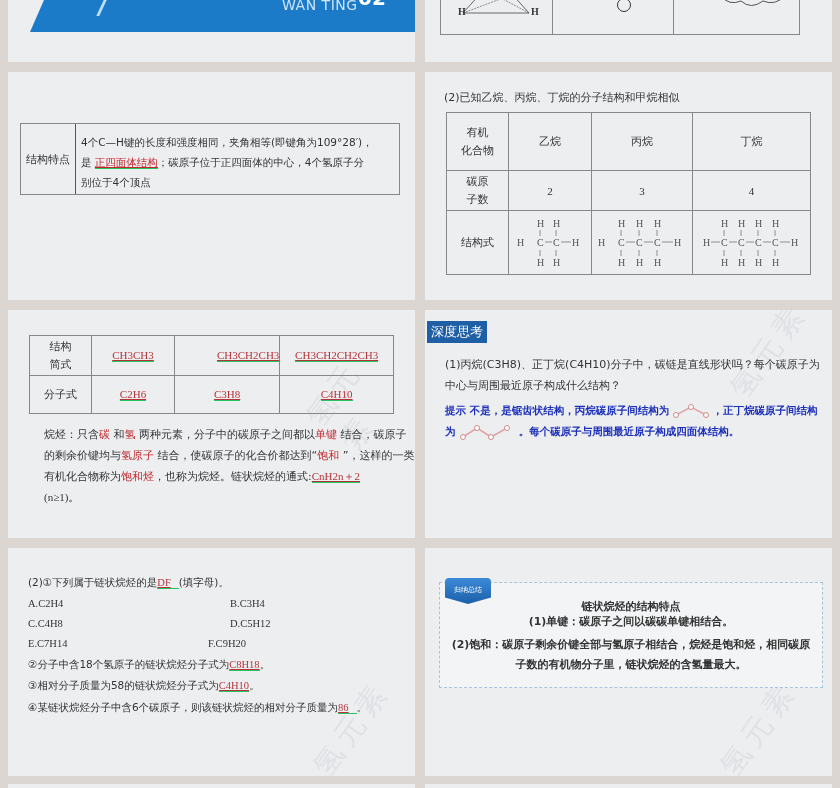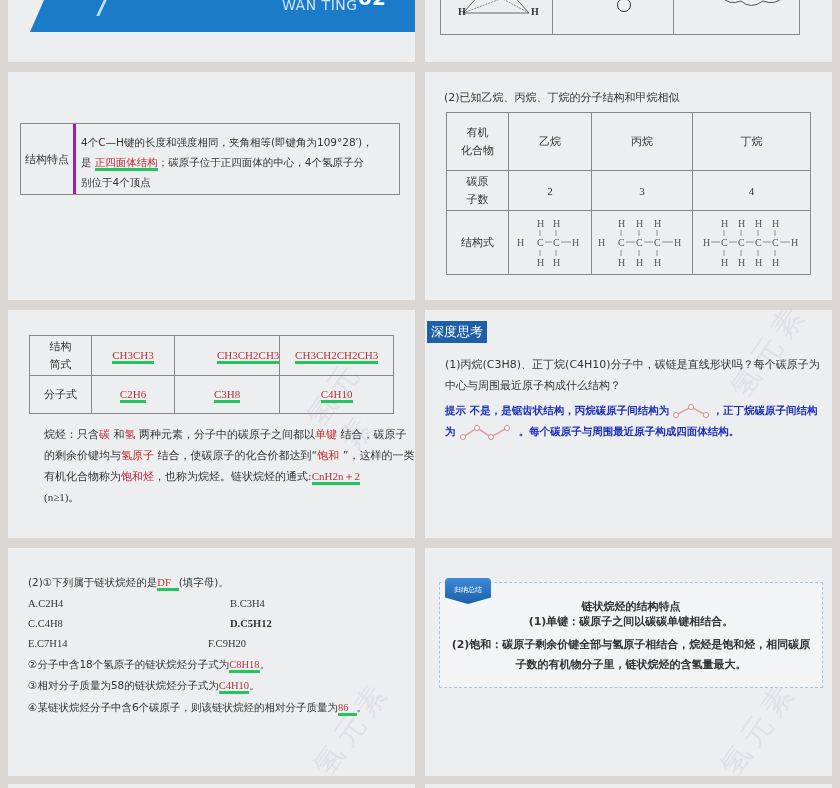--- a/index.html
+++ b/index.html
@@ -2,21 +2,21 @@
 <html><head>
 <meta charset="utf-8">
 <style>
   * { box-sizing: border-box; margin: 0; padding: 0; }
   html, body { width: 840px; height: 788px; overflow: hidden; }
   body { background: #dbd6d1; font-family: "DejaVu Sans", "Liberation Sans", sans-serif; color: #333; position: relative; }
   .slide { position: absolute; background: #eceef0; overflow: hidden; }
   .serif { font-family: "Liberation Serif", "DejaVu Serif", serif; }
   .red { color: #c0272d; }
   .ans { color: #b5343a; font-family: "Liberation Serif", serif; }
-  .ul { border-bottom: 3px solid #22c55e; }
+  .ul { border-bottom: 1px solid #22c55e; text-decoration: underline; }
   table { border-collapse: collapse; }
   td { border: 1px solid #888; font-size: 11px; text-align: center; vertical-align: middle; }
   .wm { position: absolute; font-size: 30px; color: rgba(180,180,190,0.22); transform: rotate(-55deg); letter-spacing: 6px; pointer-events: none; }
 </style>
 </head>
 <body>
 
 <div class="slide" style="left:8px; top:0; width:407px; height:62px;">
   <div style="position:absolute; left:22px; top:0; width:392px; height:32px; background:#1b7bc9; clip-path:polygon(14px 0, 100% 0, 100% 100%, 0 100%);"></div>
   <div style="position:absolute; left:92px; top:0; width:3px; height:16px; background:#bfe0f8; transform:skewX(-25deg);"></div>
@@ -39,21 +39,21 @@
     <span class="serif" style="position:absolute; left:90px; top:8px; font-size:10px; font-weight:bold;">H</span>
     <div style="position:absolute; left:176px; top:0px; width:14px; height:14px; border:1.5px solid #333; border-radius:50%;"></div>
     <svg width="70" height="12" style="position:absolute; left:278px; top:-2px;">
       <path d="M2 0 Q10 10 22 5 Q32 14 44 5 Q56 10 66 0" fill="none" stroke="#555" stroke-width="1"></path>
     </svg>
   </div>
 </div>
 
 <div class="slide" style="left:8px; top:72px; width:407px; height:228px;">
   <div style="position:absolute; left:12px; top:51px; width:380px; height:72px; border:1px solid #888; display:flex;">
-    <div style="width:55px; border-right:3px solid #a21caf; font-size:11px; display:flex; align-items:center; justify-content:center;">结构特点</div>
+    <div style="width:55px; border-right:1px solid #a21caf; font-size:11px; display:flex; align-items:center; justify-content:center;">结构特点</div>
     <div style="flex:1; padding:8px 4px 0 5px; font-size:10.5px; line-height:20px;">
       <div>4个C—H键的长度和强度相同，夹角相等(即键角为109°28′)，</div>
       <div>
         <span>是</span>
         <span class="red ul">正四面体结构</span><span>；碳原子位于正四面体的中心，4个氢原子分</span>
       </div>
       <div>别位于4个顶点</div>
     </div>
   </div>
 </div>
@@ -208,21 +208,21 @@
       </svg>
     <span>。每个碳原子与周围最近原子构成四面体结构。</span>
   </div>
 </div>
 
 <div class="slide" style="left:8px; top:548px; width:407px; height:228px;">
   <div class="wm" style="left:290px; top:160px;">氢元素</div>
   <div style="position:absolute; left:20px; top:24px; width:380px; font-size:10.5px; line-height:20.5px;">
     <div><span>(2)①下列属于链状烷烃的是</span><span class="ans ul" style="padding-right:8px;">DF</span><span>(填字母)。</span></div>
     <div class="serif" style="position:relative; height:20px;"><span>A.C2H4</span><span style="position:absolute; left:202px;">B.C3H4</span></div>
-    <div class="serif" style="position:relative; height:20px;"><span>C.C4H8</span><span style="position:absolute; left:202px;font-weight:bold;">D.C5H12</span></div>
+    <div class="serif" style="position:relative; height:20px;"><span>C.C4H8</span><span style="position:absolute; left:202px;">D.C5H12</span></div>
     <div class="serif" style="position:relative; height:20px;"><span>E.C7H14</span><span style="position:absolute; left:180px;">F.C9H20</span></div>
     <div><span>②分子中含18个氢原子的链状烷烃分子式为</span><span class="ans ul">C8H18</span><span>。</span></div>
     <div><span>③相对分子质量为58的链状烷烃分子式为</span><span class="ans ul">C4H10</span><span>。</span></div>
     <div><span>④某链状烷烃分子中含6个碳原子，则该链状烷烃的相对分子质量为</span><span class="ans ul" style="padding-right:8px;">86</span><span>。</span></div>
   </div>
 </div>
 
 <div class="slide" style="left:425px; top:548px; width:407px; height:228px;">
   <div class="wm" style="left:280px; top:160px;">氢元素</div>
   <div style="position:absolute; left:14px; top:34px; width:384px; height:106px; border:1px dashed #a8c4dc; background:#f2f4f6;">

